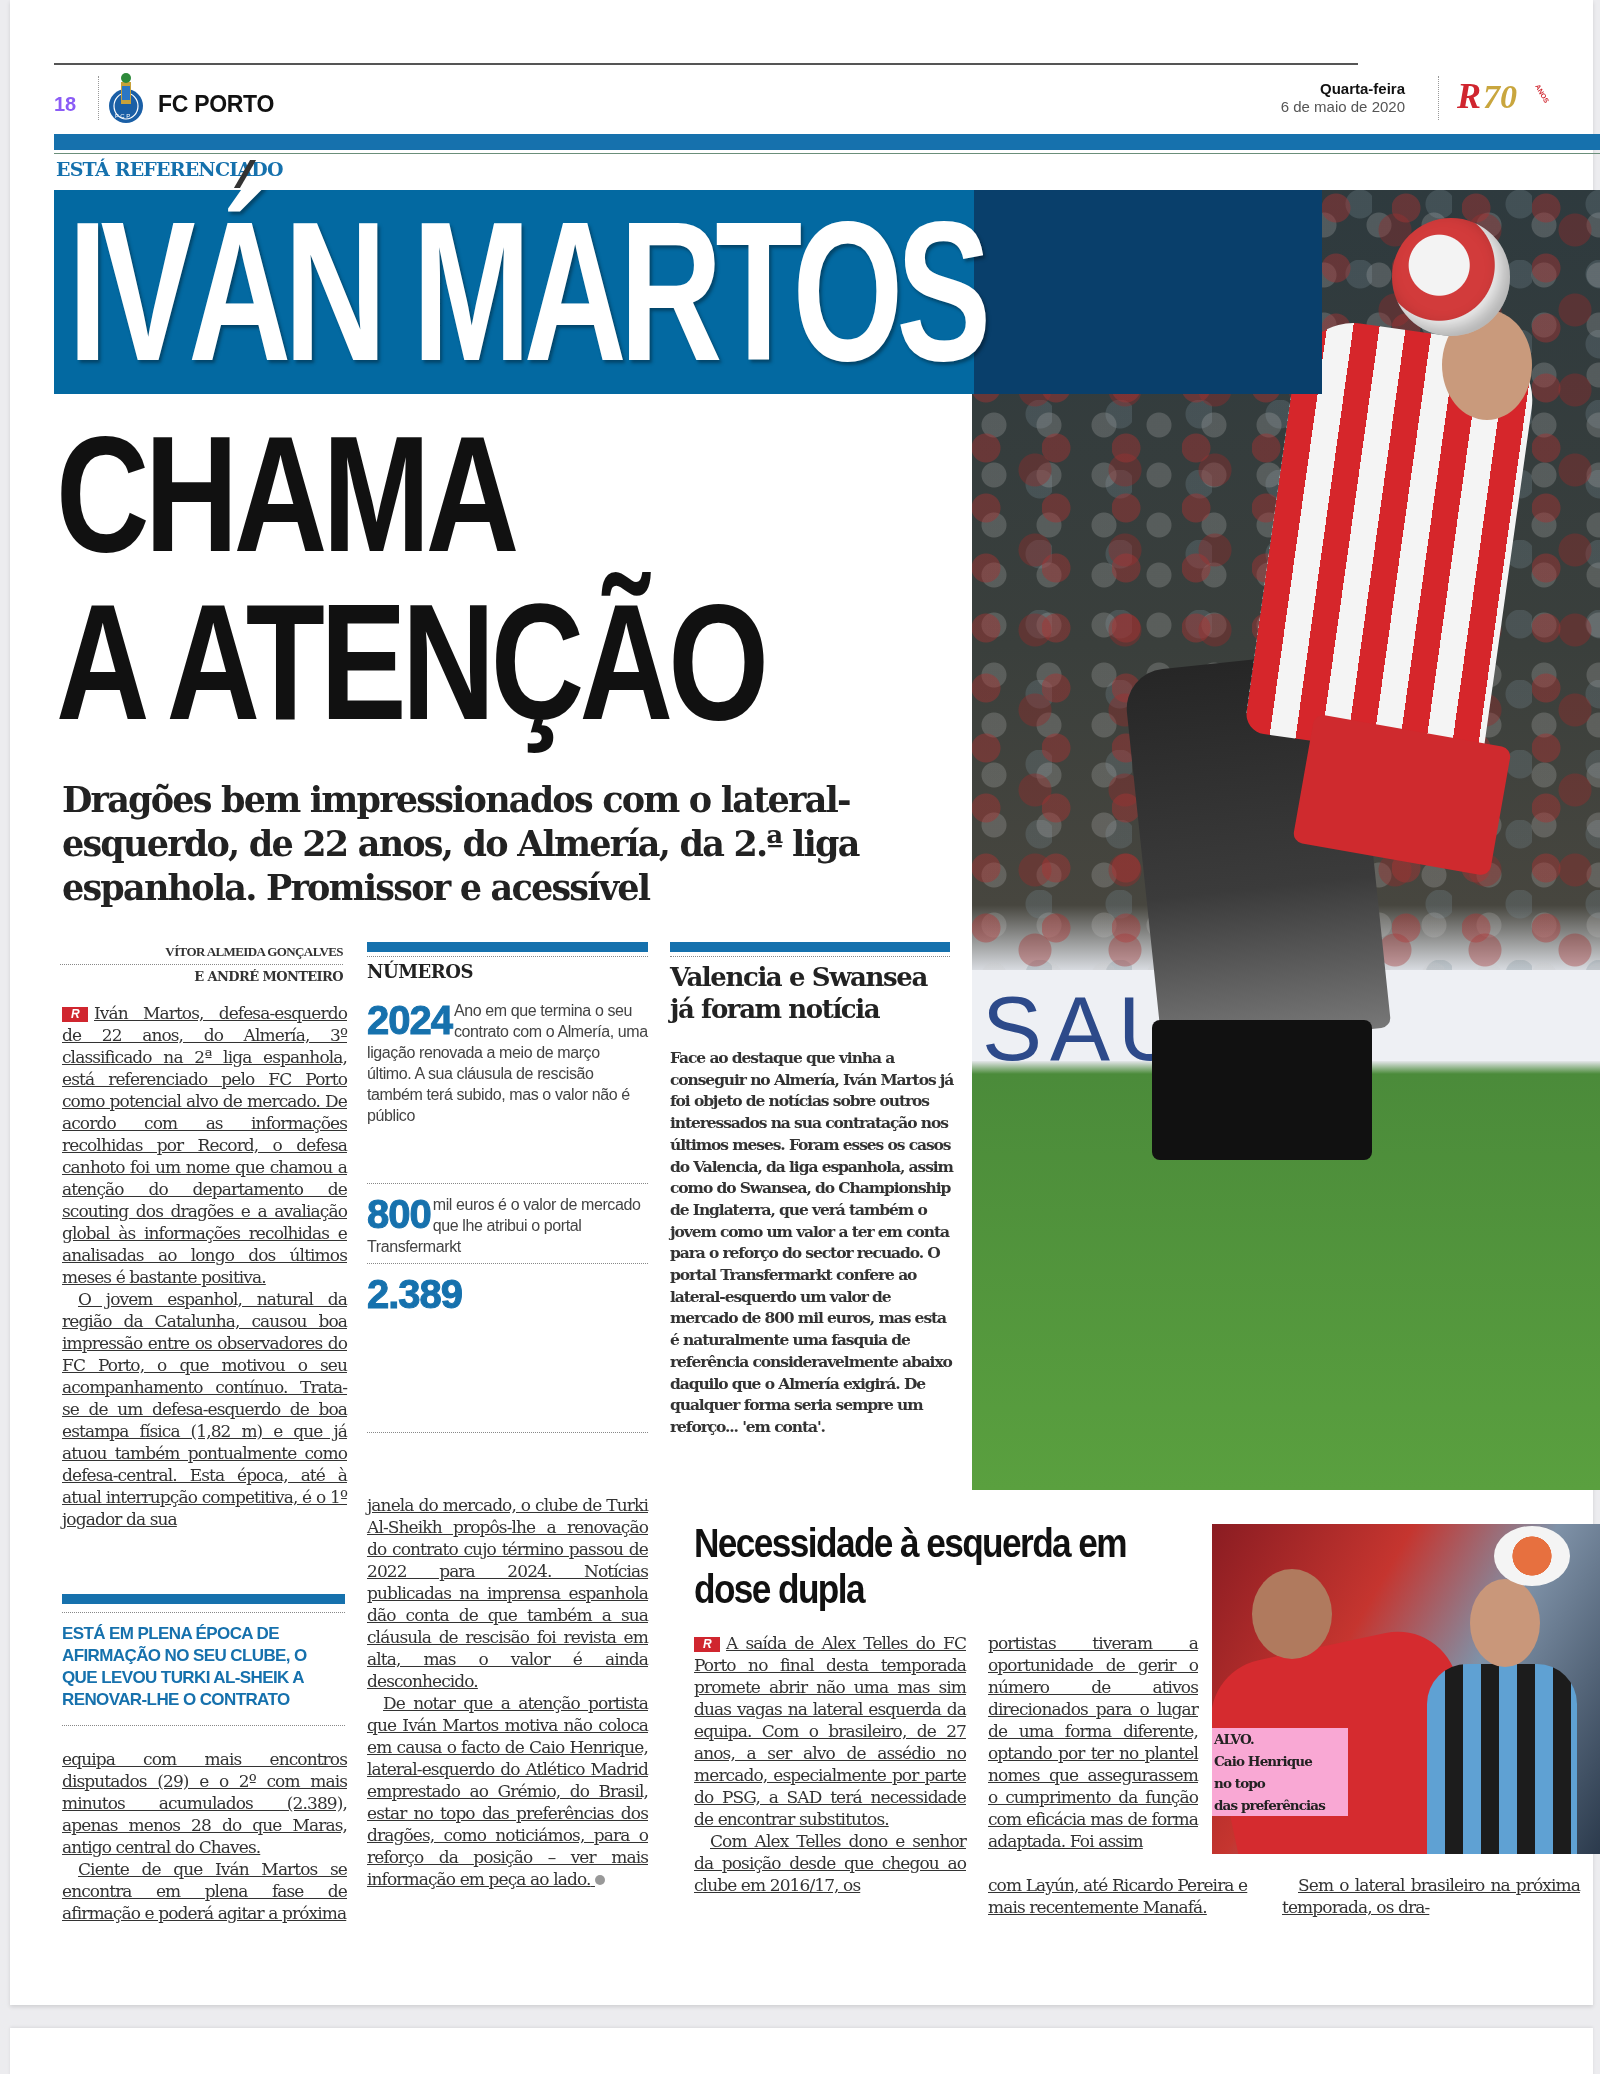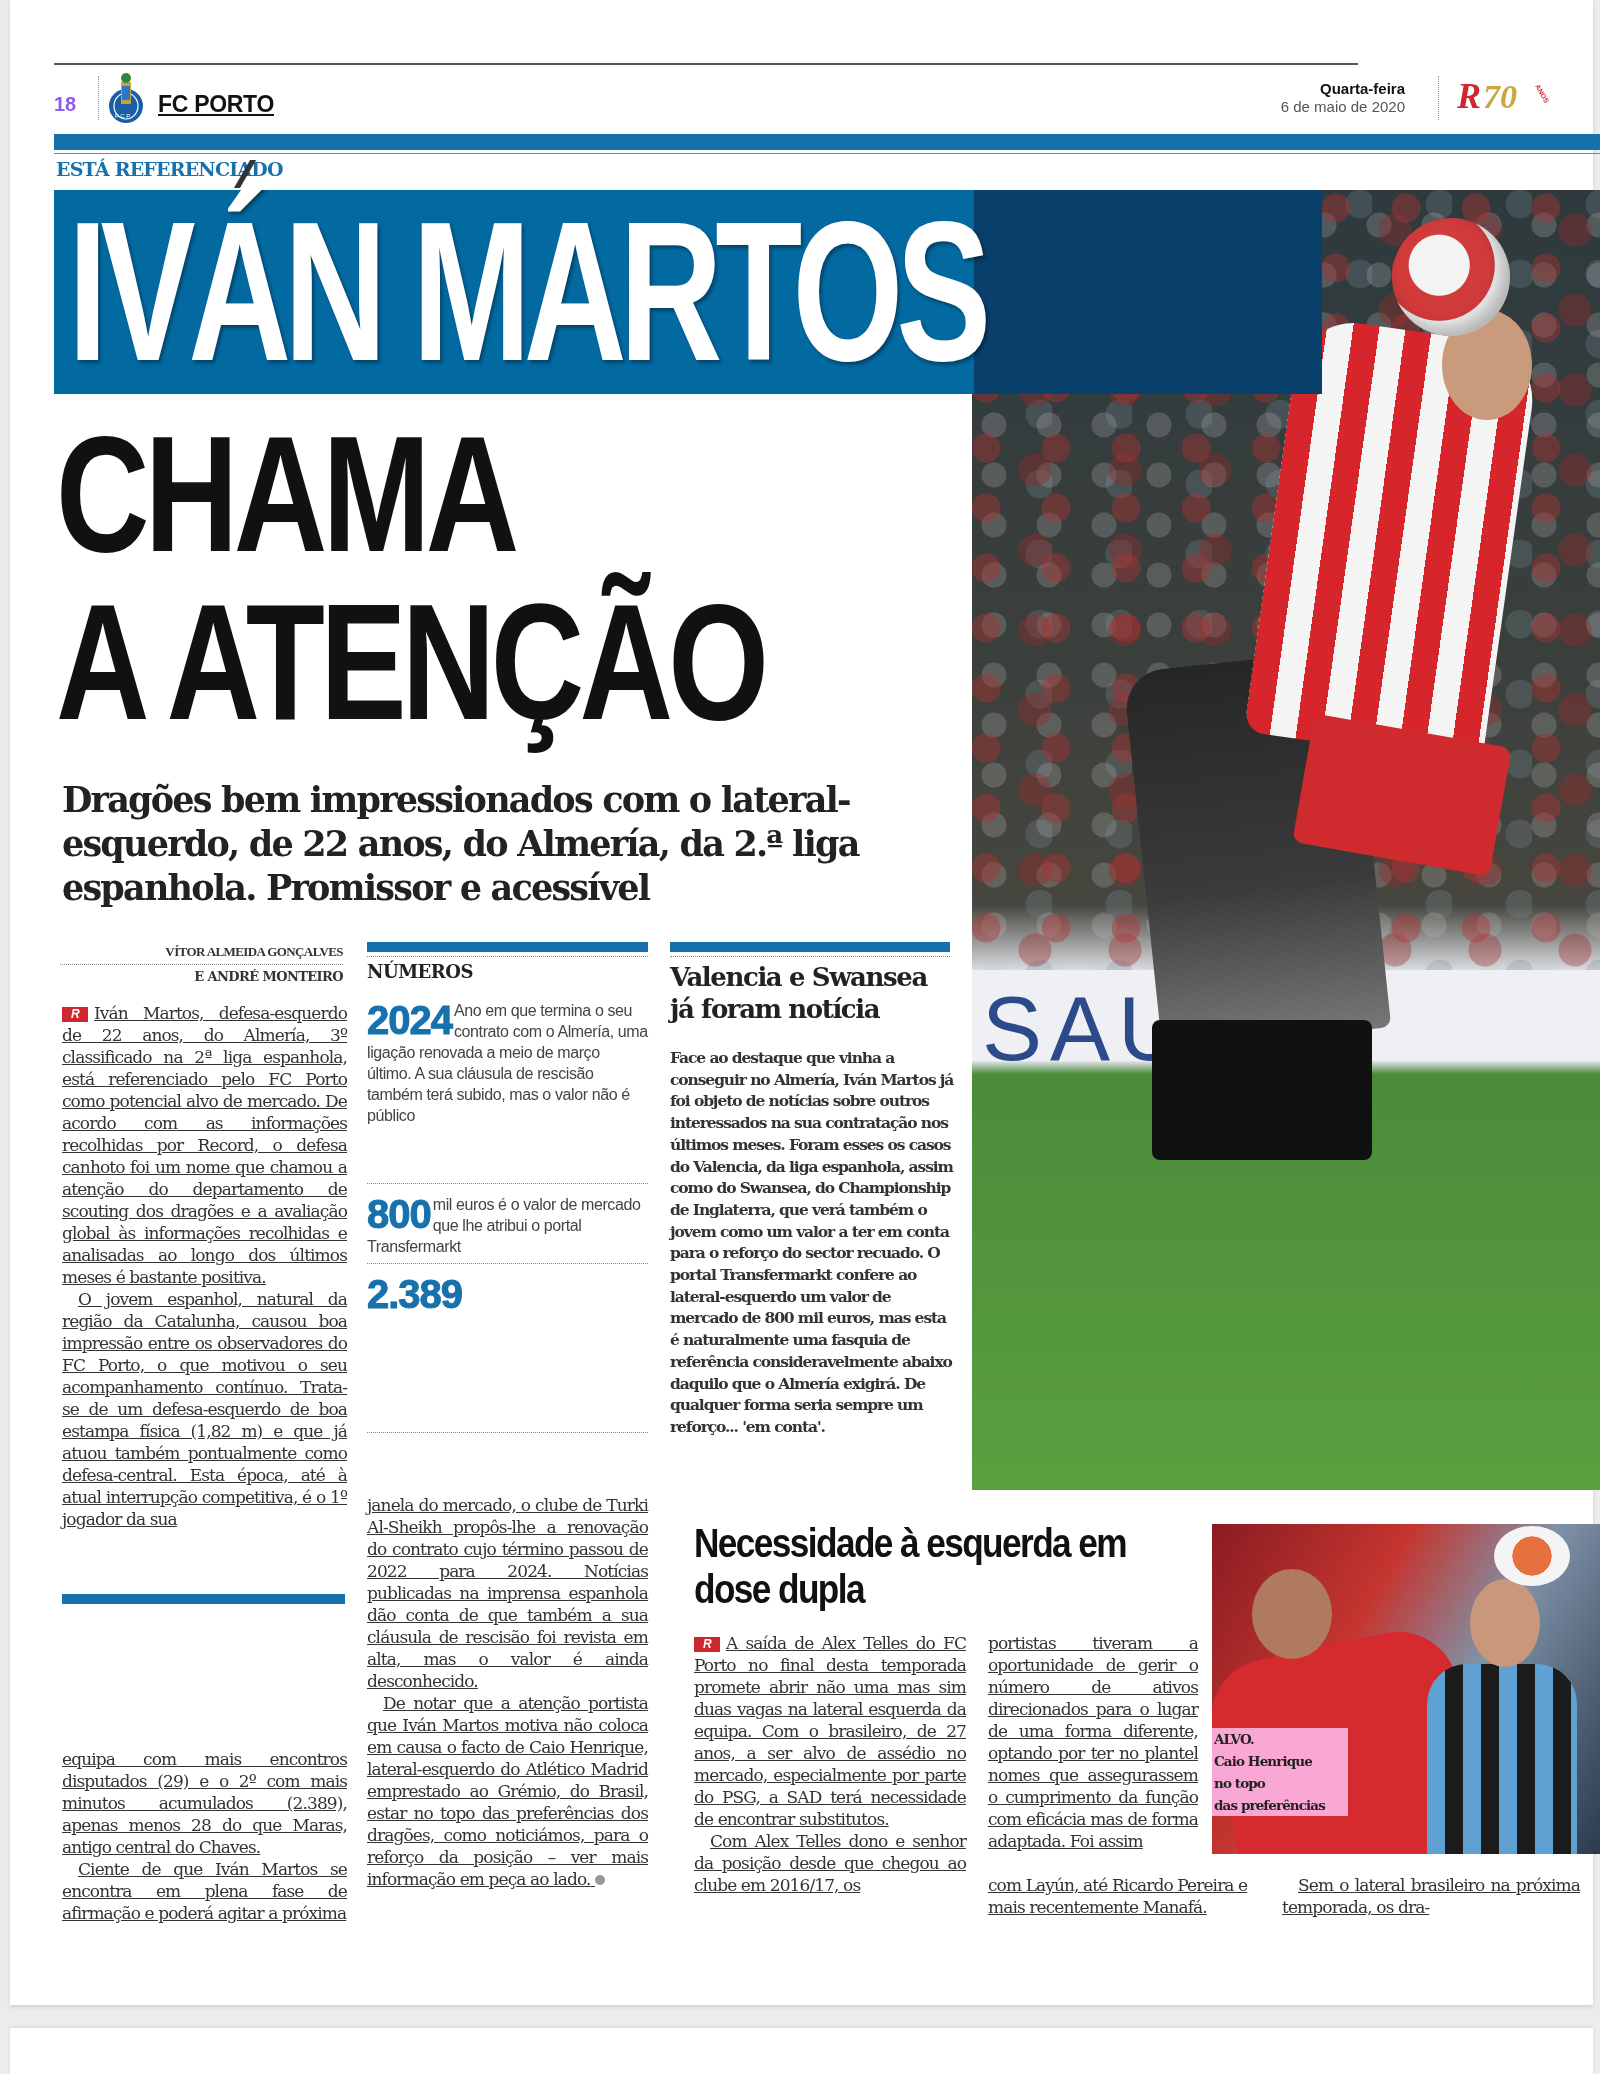--- a/index.html
+++ b/index.html
@@ -7,21 +7,21 @@
     body { position: relative; font-family: "DejaVu Serif", serif; color: #222; }
 
     .page { position: absolute; left: 10px; top: 0; width: 1583px; height: 2005px; background: #fff; box-shadow: 0 2px 4px rgba(0,0,0,0.12); }
     .next-page { position: absolute; left: 10px; top: 2028px; width: 1583px; height: 60px; background: #fff; box-shadow: 0 -1px 3px rgba(0,0,0,0.08); }
 
     
     .top-rule { position: absolute; left: 44px; top: 63px; width: 1304px; height: 2px; background: #555; }
     .page-no { position: absolute; left: 44px; top: 93px; font: bold 20px "Liberation Sans", sans-serif; color: #8b5cf6; }
     .vdiv { position: absolute; left: 88px; top: 76px; width: 1px; height: 44px; border-left: 1px dotted #999; }
     .crest { position: absolute; left: 96px; top: 70px; width: 40px; height: 54px; }
-    .section-name { position: absolute; left: 148px; top: 91px; font: bold 23px "Liberation Sans", sans-serif; letter-spacing: -0.3px; color: #111; text-decoration: underline; }
+    .section-name { position: absolute; left: 148px; top: 91px; font: bold 23px "Liberation Sans", sans-serif; letter-spacing: -0.3px; color: #111; }
     .day { position: absolute; right: 188px; top: 80px; font: bold 15px "Liberation Sans", sans-serif; color: #111; text-align: right; }
     .date { position: absolute; right: 188px; top: 98px; font: 15px "Liberation Sans", sans-serif; color: #555; text-align: right; }
     .vdiv2 { position: absolute; left: 1428px; top: 76px; width: 1px; height: 44px; border-left: 1px dotted #999; }
     .r70 { position: absolute; left: 1445px; top: 72px; width: 100px; height: 44px; }
 
     .blue-band { position: absolute; left: 44px; top: 134px; width: 1547px; height: 16px; background: #1671ad; }
     .thin-green { position: absolute; left: 44px; top: 153px; width: 1547px; height: 1px; background: #6b8f7a; }
 
     .kicker { position: absolute; left: 46px; top: 158px; font: bold 19px "DejaVu Serif", serif; color: #1671ad; letter-spacing: -0.8px; }
     .kicker-slash { position: absolute; left: 232px; top: 160px; width: 6px; height: 28px; background: #333; transform: skewX(-30deg); }
@@ -166,20 +166,21 @@
     <div class="l1">VÍTOR ALMEIDA GONÇALVES</div>
     <div>E ANDRÉ MONTEIRO</div>
   </div>
 
   <div class="col col1">
     <p><span class="rbadge">R</span><span>Iván Martos, defesa-esquerdo de 22 anos, do Almería, 3º classificado na 2ª liga espanhola, está referenciado pelo FC Porto como potencial alvo de mercado. De acordo com as informações recolhidas por Record, o defesa canhoto foi um nome que chamou a atenção do departamento de scouting dos dragões e a avaliação global às informações recolhidas e analisadas ao longo dos últimos meses é bastante positiva.</span></p>
     <p>O jovem espanhol, natural da região da Catalunha, causou boa impressão entre os observadores do FC Porto, o que motivou o seu acompanhamento contínuo. Trata-se de um defesa-esquerdo de boa estampa física (1,82 m) e que já atuou também pontualmente como defesa-central. Esta época, até à atual interrupção competitiva, é o 1º jogador da sua</p>
   </div>
 
   <div class="pull-rule"></div>
+  <div class="pull">Está em plena época de afirmação no seu clube, o que levou Turki Al-Sheik a renovar-lhe o contrato</div>
 
   <div class="col col1b">
     <p>equipa com mais encontros disputados (29) e o 2º com mais minutos acumulados (2.389), apenas menos 28 do que Maras, antigo central do Chaves.</p>
     <p>Ciente de que Iván Martos se encontra em plena fase de afirmação e poderá agitar a próxima</p>
   </div>
 
   <div class="num-rule"></div>
   <div class="num-title">NÚMEROS</div>
   <div class="num-item num-1">
     <span class="big">2024</span>

